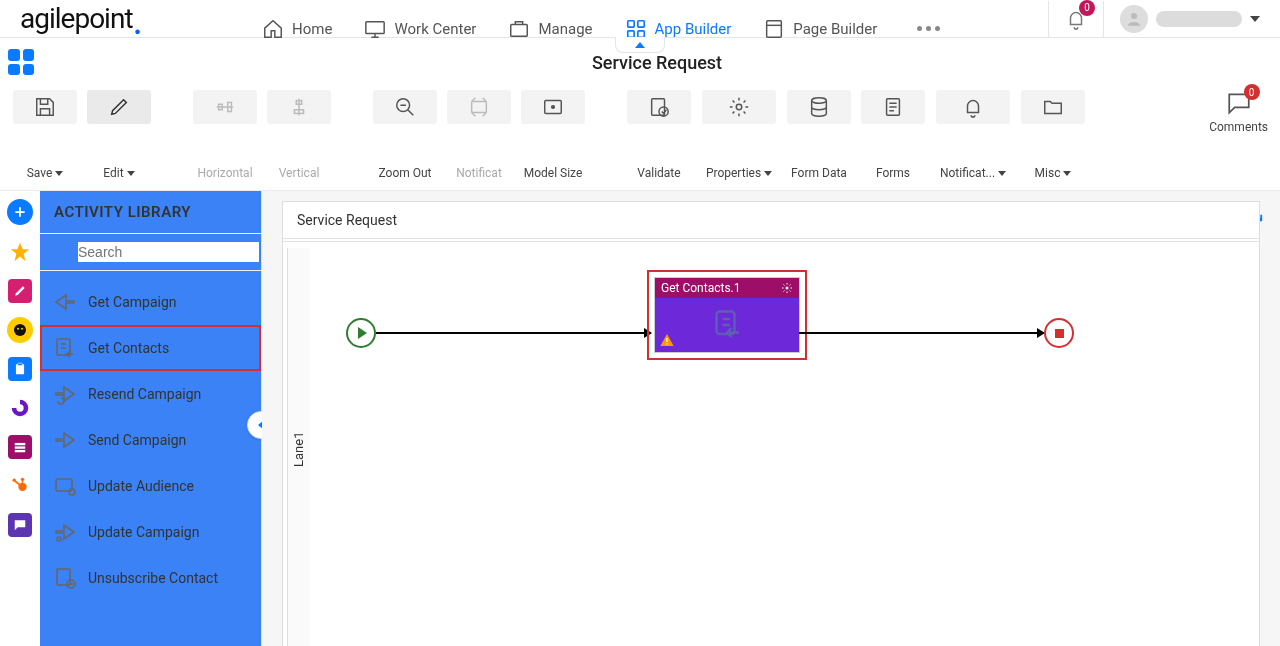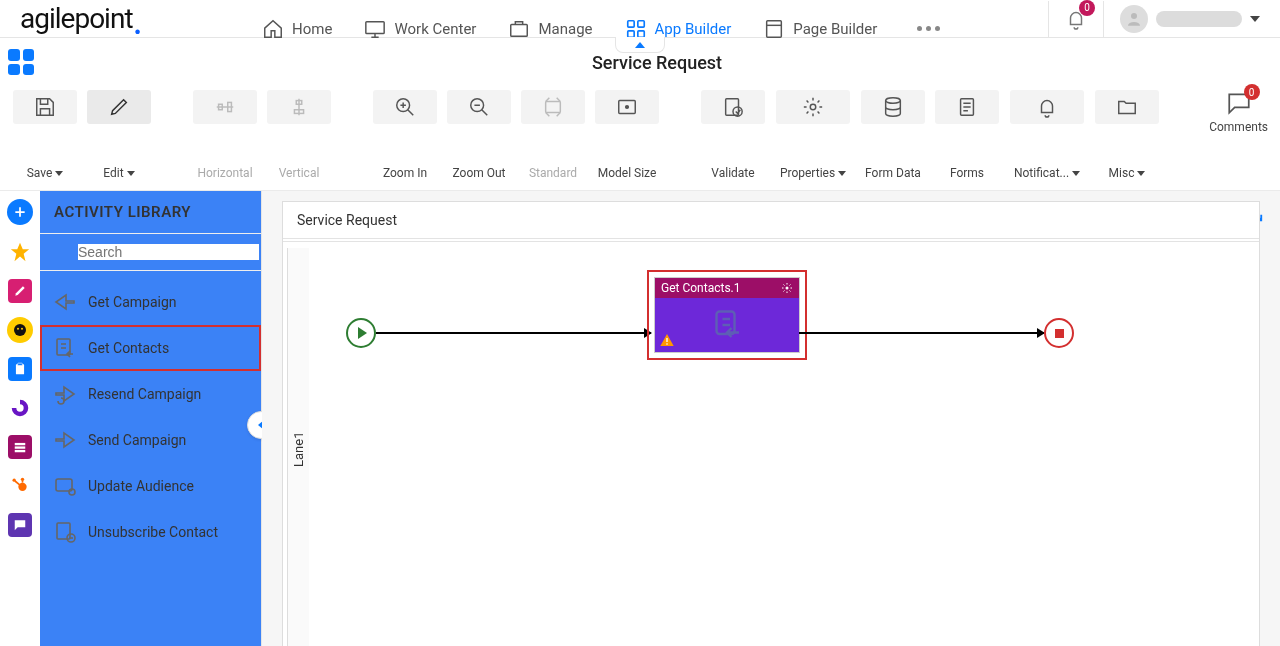--- a/index.html
+++ b/index.html
@@ -64,21 +64,21 @@
     .strip-mail { background:#ffcc00; border-radius:50%; color:#111; }
     .strip-clip { background:#0a7aff; border-radius:4px; width:24px; height:24px; }
     .strip-cloud { color:#6916c4; font-weight:bold; font-size:18px; }
     .strip-folder { background:#9c0e67; border-radius:4px; width:24px; height:24px; }
     .strip-hub { color:#ff6a00; font-size:18px; }
     .strip-chat { background:#5e35b1; border-radius:4px; width:24px; height:24px; }
 
     
     .sidebar { width: 222px; background:#3b82f6; border-right:1px solid #e5e5e5; position:relative; }
     .sidebar-header { padding: 12px 14px; font-size: 15px; font-weight:600; color:#333; letter-spacing:0.5px; border-bottom:1px solid #eee; }
-    .search-row { display:flex; align-items:center; padding: 8px 14px; gap:24px; border-bottom:1px solid #eee; }
+    .search-row { display:flex; padding: 8px 14px; gap:24px; border-bottom:1px solid #eee; }
     .search-row input { border:none; outline:none; font-size:14px; flex:1; color:#888; }
     .activity-list { padding: 8px 0; }
     .activity-item { display:flex; align-items:center; gap: 10px; padding: 10px 12px; cursor:pointer; font-size:14px; color:#333; }
     .activity-item.highlighted { outline:2px solid #d32f2f; outline-offset:-2px;align-items:center; }
     .activity-icon { width:26px; height:26px; display:flex; align-items:center; justify-content:center; color:#555; }
     .collapse-btn { position:absolute; right:-14px; top:220px; width:28px; height:28px; border-radius:50%; background:#fff; border:1px solid #ddd; display:flex; align-items:center; justify-content:center; cursor:pointer; box-shadow: 0 1px 3px rgba(0,0,0,0.1); }
     .collapse-btn .chev-left { width:0; height:0; border-top:5px solid transparent; border-bottom:5px solid transparent; border-right:6px solid #0a7aff; }
 
     
     .canvas-wrap { flex:1; background:#f6f6f6; position:relative; padding: 10px 20px; }
@@ -244,47 +244,36 @@
       </div>
     <div class="tool-label">
         <span>Vertical</span>
       </div>
   </div>
   <div class="toolbar-gap"></div>
   <div class="tool-btn">
     <div class="tool-icon-box">
         <svg width="22" height="22" viewBox="0 0 24 24" fill="none" stroke="#555" stroke-width="1.6">
           <circle cx="10" cy="10" r="7"></circle>
-          <path d="M15 15 L21 21 M7 10 H13 M10 7 V13"></path>
-        </svg>
-      </div>
-    <div class="tool-label">
-        <span>Zoom In</span>
-      </div>
-  </div>
-  <div class="tool-btn">
-    <div class="tool-icon-box">
-        <svg width="22" height="22" viewBox="0 0 24 24" fill="none" stroke="#555" stroke-width="1.6">
-          <circle cx="10" cy="10" r="7"></circle>
           <path d="M15 15 L21 21 M7 10 H13"></path>
         </svg>
       </div>
     <div class="tool-label">
         <span>Zoom Out</span>
       </div>
   </div>
   <div class="tool-btn disabled">
     <div class="tool-icon-box">
         <svg width="22" height="22" viewBox="0 0 24 24" fill="none" stroke="#bbb" stroke-width="1.6">
           <rect x="4" y="6" width="16" height="12" rx="1"></rect>
           <path d="M4 6 L8 2 M20 6 L16 2 M4 18 L8 22 M20 18 L16 22"></path>
         </svg>
       </div>
     <div class="tool-label">
-        <span>Standard</span>
+        <span>Notificat</span>
       </div>
   </div>
   <div class="tool-btn">
     <div class="tool-icon-box">
         <svg width="22" height="22" viewBox="0 0 24 24" fill="none" stroke="#555" stroke-width="1.6">
           <rect x="3" y="5" width="18" height="14" rx="1"></rect>
           <circle cx="12" cy="12" r="1.5" fill="#555"></circle>
         </svg>
       </div>
     <div class="tool-label">
@@ -476,20 +465,29 @@
         <span>Send Campaign</span>
       </div>
       <div class="activity-item">
         <div class="activity-icon">
             <svg width="24" height="24" viewBox="0 0 24 24" fill="none" stroke="#666" stroke-width="1.6">
               <rect x="3" y="5" width="16" height="12" rx="2"></rect>
               <circle cx="19" cy="18" r="3"></circle>
             </svg>
           </div>
         <span>Update Audience</span>
+      </div>
+      <div class="activity-item">
+        <div class="activity-icon">
+            <svg width="24" height="24" viewBox="0 0 24 24" fill="none" stroke="#666" stroke-width="1.6">
+              <path d="M3 11 L11 11 L11 5 L21 12 L11 19 L11 13 L3 13 Z"></path>
+              <circle cx="6" cy="19" r="2"></circle>
+            </svg>
+          </div>
+        <span>Update Campaign</span>
       </div>
       <div class="activity-item">
         <div class="activity-icon">
             <svg width="24" height="24" viewBox="0 0 24 24" fill="none" stroke="#666" stroke-width="1.6">
               <rect x="4" y="3" width="13" height="16" rx="1"></rect>
               <circle cx="18" cy="18" r="4"></circle>
               <path d="M16 18 H20"></path>
             </svg>
           </div>
         <span>Unsubscribe Contact</span>

